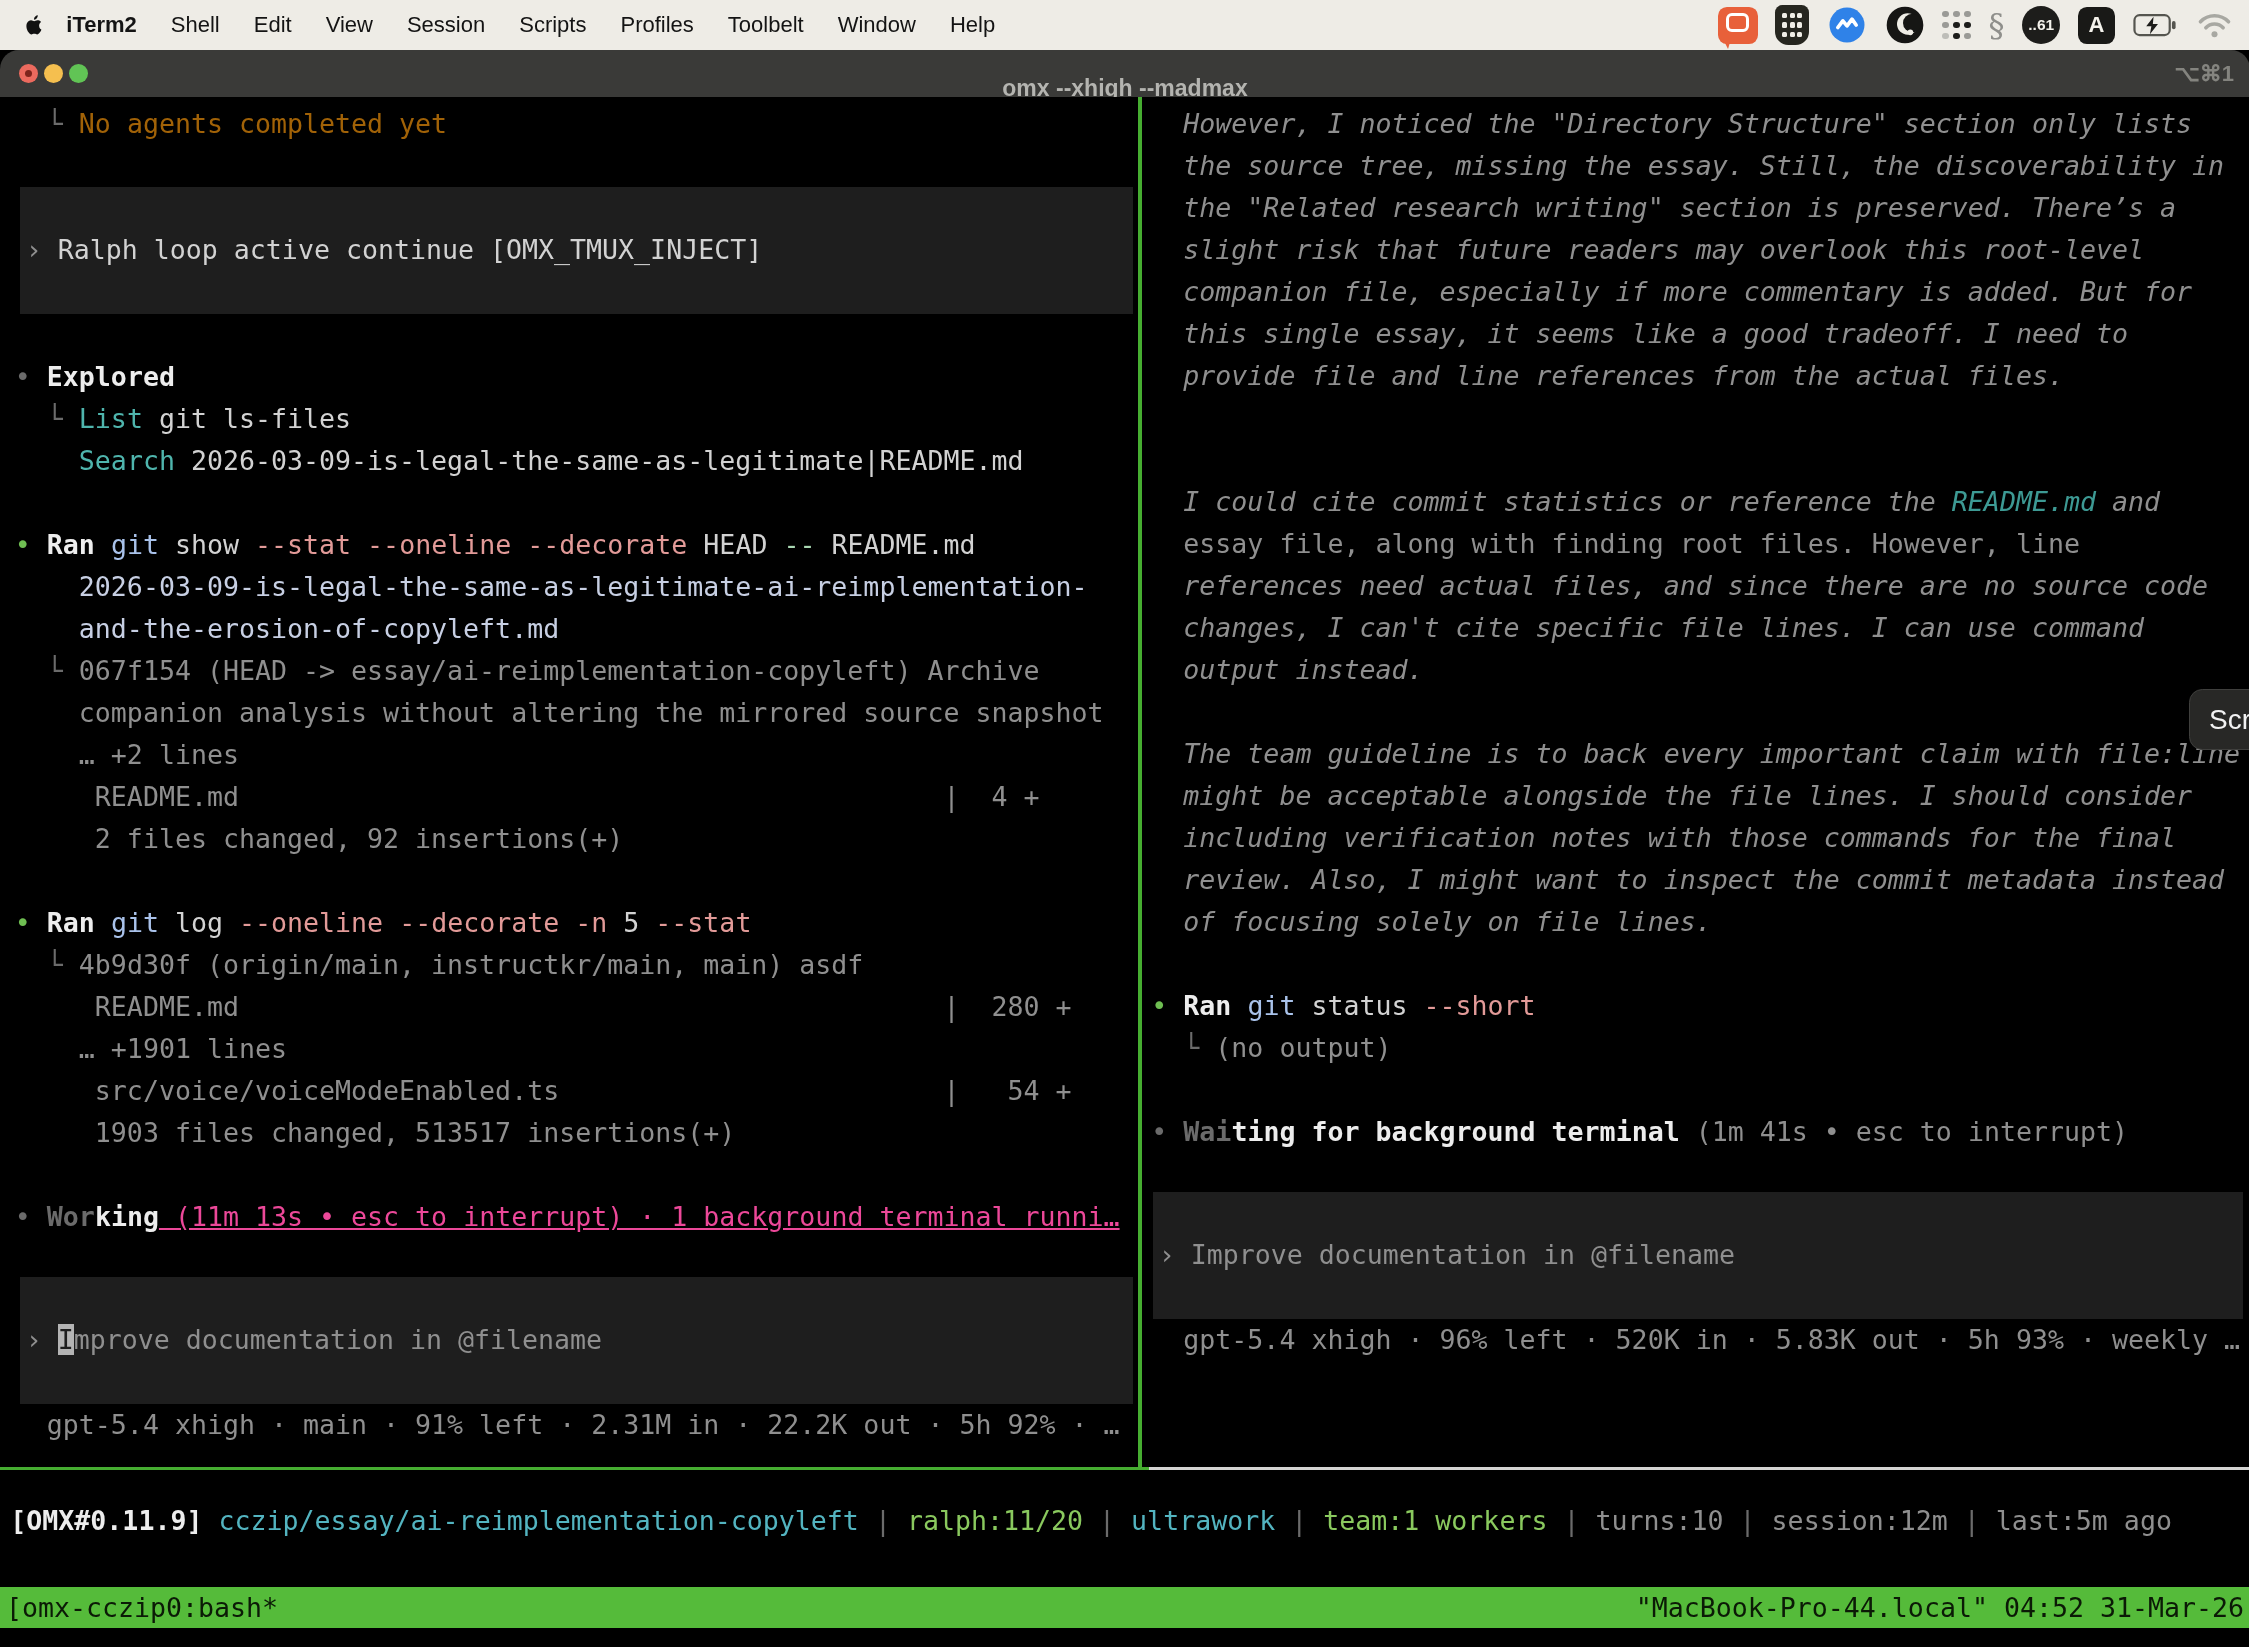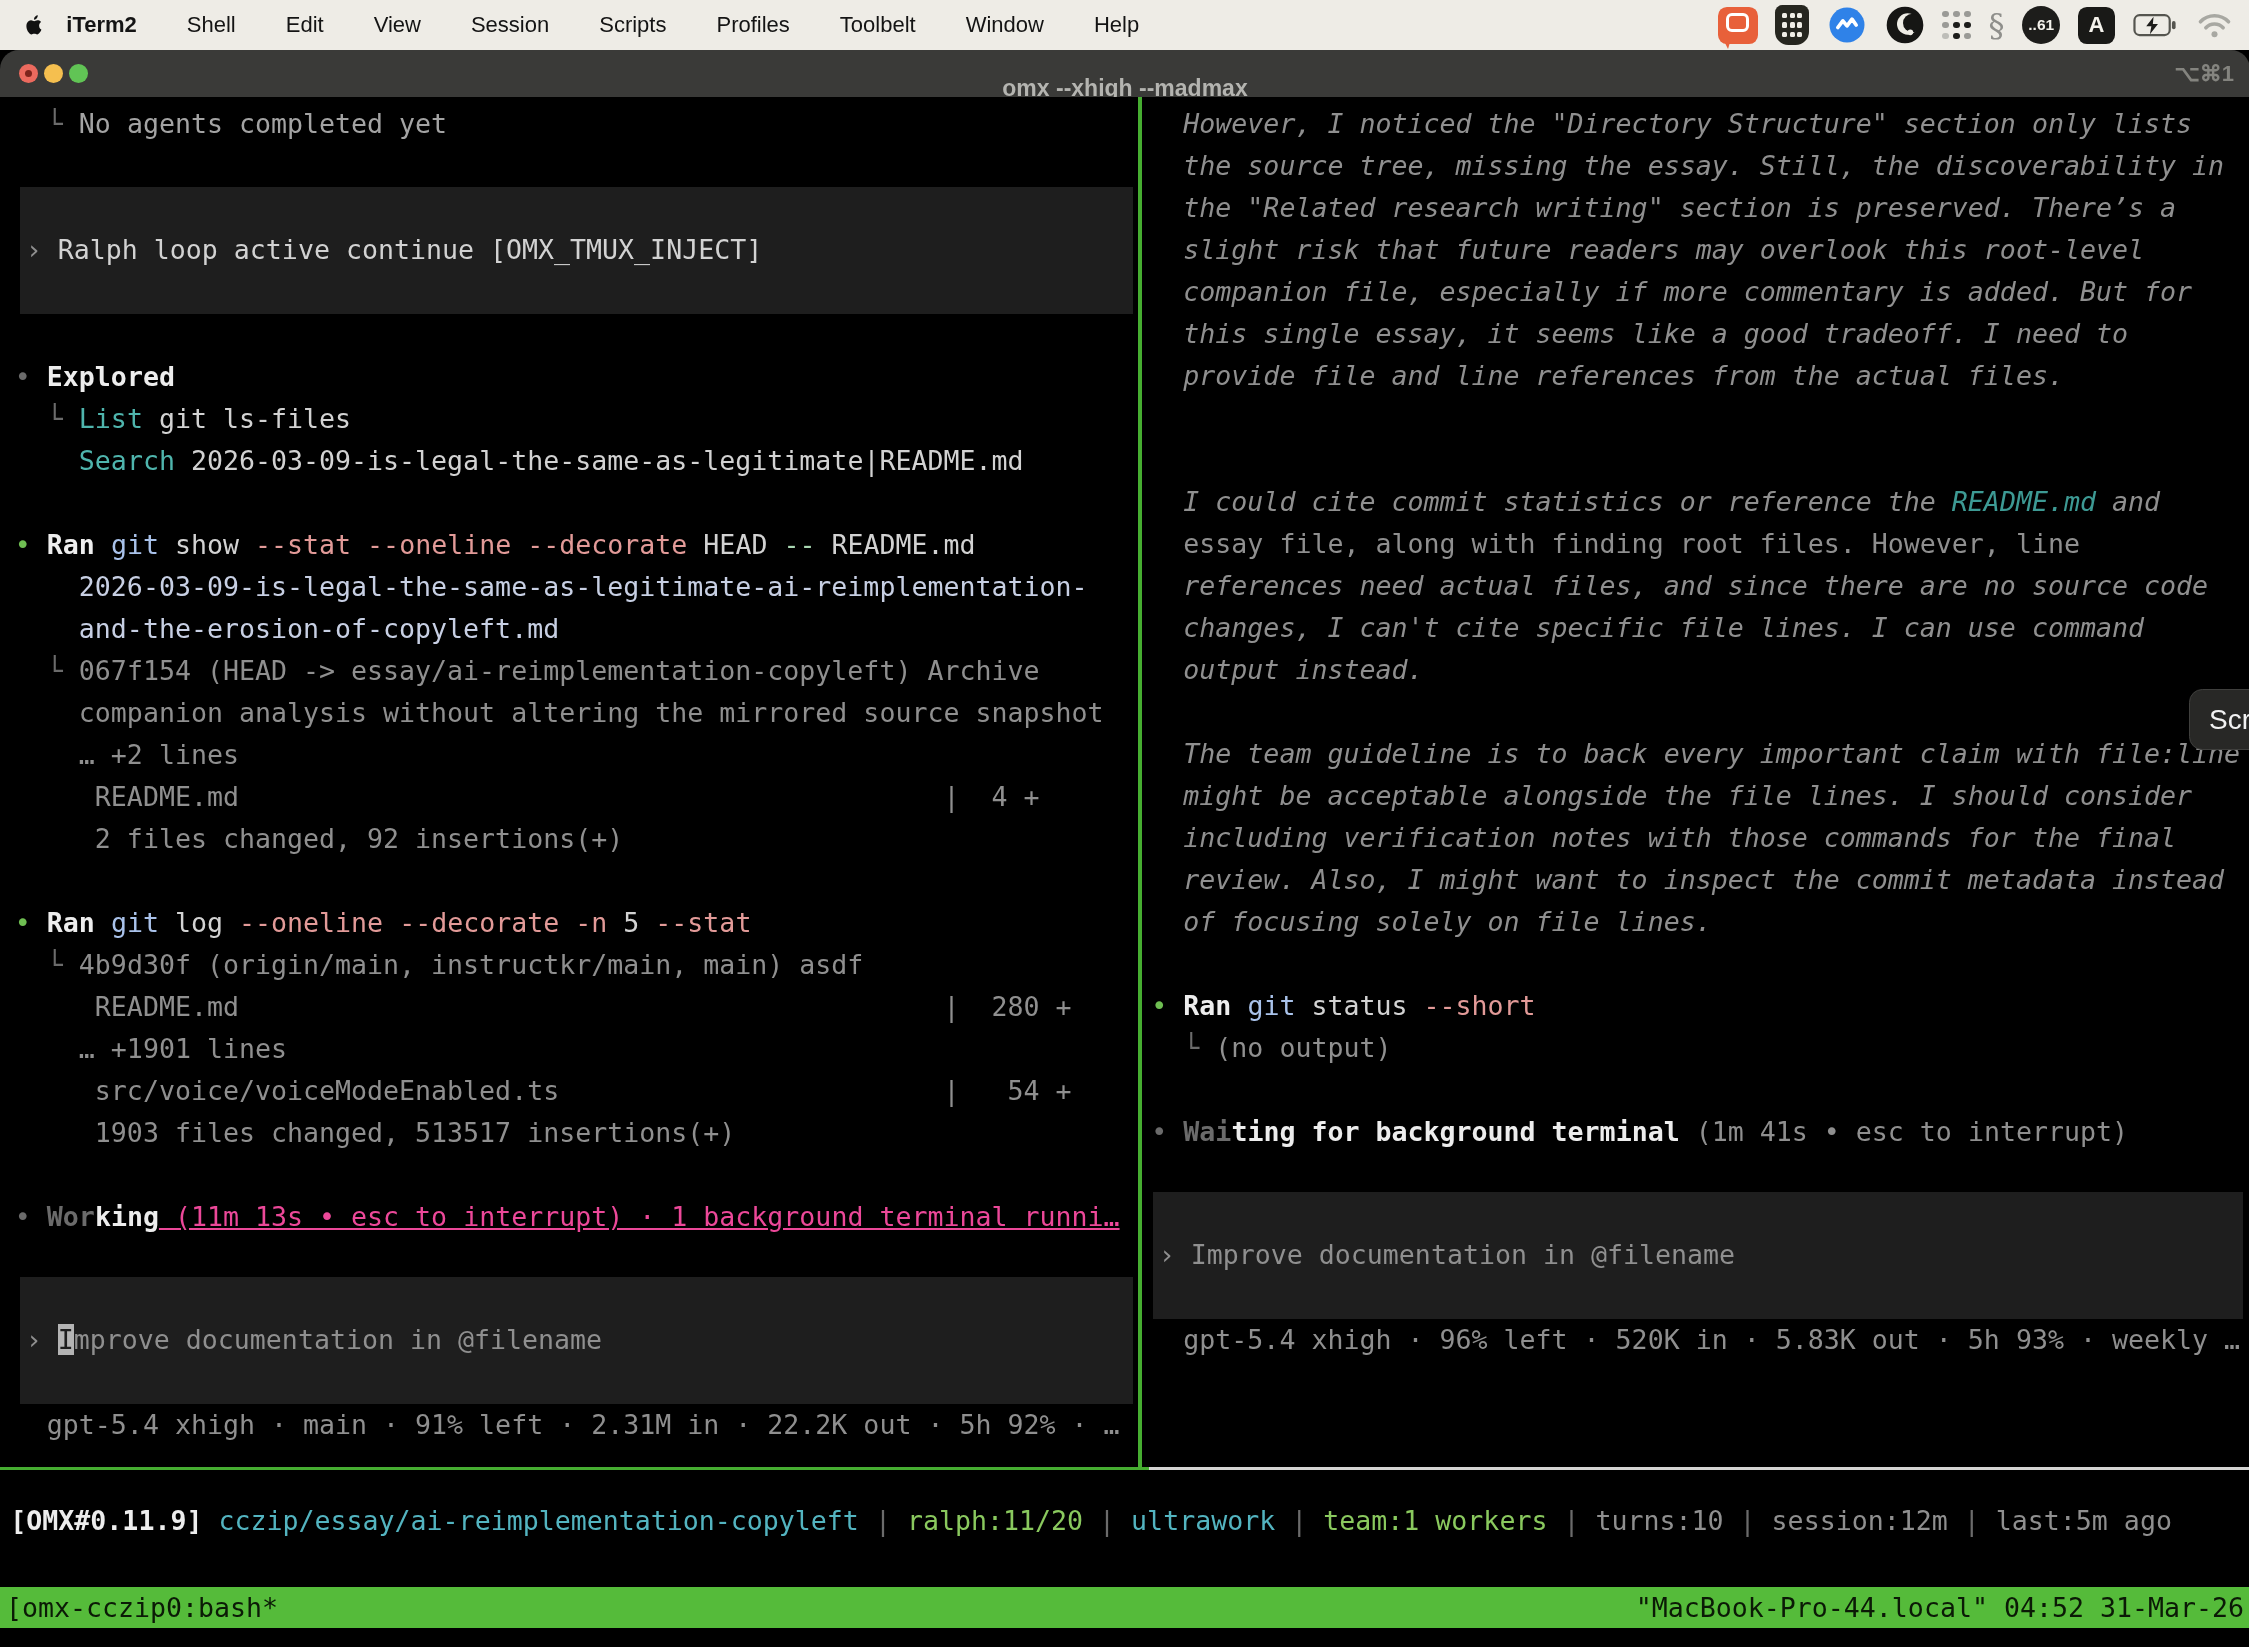--- a/index.html
+++ b/index.html
@@ -3,21 +3,21 @@
 <meta charset="utf-8">
 <style>
   html,body{margin:0;padding:0;background:#000;width:2250px;height:1648px;overflow:hidden;}
   *{box-sizing:border-box;}
   body{font-family:"DejaVu Sans Mono",monospace;}
 
   
   .menubar{position:absolute;top:0;left:0;width:2250px;height:50px;background:#eeece6;
     display:flex;align-items:center;padding:0 17.7px 0 22px;font-family:"Liberation Sans",sans-serif;}
   .apple{width:26.6px;height:29.5px;display:flex;align-items:center;margin-right:10.3px;}
-  .menu-items{display:flex;align-items:center;gap:16px;}
+  .menu-items{display:flex;align-items:center;gap:0;}
   .mitem{font-size:22px;color:#141414;padding:0 17px;white-space:nowrap;}
   .mitem.first{font-weight:bold;padding-left:7.4px;}
   .menu-status{margin-left:auto;display:flex;align-items:center;gap:17.7px;}
   .sicon{display:flex;align-items:center;justify-content:center;}
   .chat-icon{width:40px;height:37px;background:#e8603a;border-radius:8.9px;position:relative;}
   .chat-icon .inner{position:absolute;left:8px;top:6.6px;width:23.6px;height:19px;border:3.7px solid #fff;border-radius:5.9px;}
   .chat-icon .tail{position:absolute;left:5.9px;bottom:-5.9px;width:0;height:0;border-left:5.9px solid transparent;border-right:3px solid transparent;border-top:10.3px solid #e8603a;}
   .shield-icon{width:34px;height:40px;background:#26261f;border-radius:7.4px 7.4px 13.3px 13.3px;display:grid;grid-template-columns:repeat(3,1fr);place-items:center;padding:5.9px;}
   .shield-icon i{width:5.2px;height:5.2px;background:#efede6;border-radius:1.5px;}
   .dots-icon{display:grid;grid-template-columns:repeat(3,1fr);gap:4.4px;}
@@ -153,21 +153,21 @@
   <div class="titlebar">
     <span class="tl red"></span>
     <span class="tl yellow"></span>
     <span class="tl green"></span>
     <div class="wtitle">omx --xhigh --madmax</div>
     <div class="wshortcut">⌥⌘1</div>
   </div>
 
   <div class="content">
     <div class="pane pane-left" id="pane-left">
-        <div class="tline"><span style="color: rgb(107, 107, 107);">  └ </span><span style="color: #a3a3a3;">No agents completed yet</span></div>
+        <div class="tline"><span style="color: rgb(107, 107, 107);">  └ </span><span style="color: #a16207;">No agents completed yet</span></div>
         <div class="tline">&nbsp;</div>
         <div class="inputbox">
           <div class="tline"><span style="color: rgb(143, 143, 143);">› </span><span style="color: rgb(210, 210, 210);">Ralph loop active continue [OMX_TMUX_INJECT]</span></div>
         </div>
         <div class="tline">&nbsp;</div>
         <div class="tline"><span style="color: rgb(107, 107, 107);">• </span><span style="color: rgb(237, 237, 237); font-weight: bold;">Explored</span></div>
         <div class="tline"><span style="color: rgb(107, 107, 107);">  └ </span><span style="color: rgb(79, 181, 173);">List</span><span style="color: rgb(210, 210, 210);"> git ls-files</span></div>
         <div class="tline"><span style="color: rgb(210, 210, 210);">    </span><span style="color: rgb(79, 181, 173);">Search</span><span style="color: rgb(210, 210, 210);"> 2026-03-09-is-legal-the-same-as-legitimate|README.md</span></div>
         <div class="tline">&nbsp;</div>
         <div class="tline"><span style="color: rgb(111, 190, 82);">• </span><span style="color: rgb(237, 237, 237); font-weight: bold;">Ran</span><span style="color: rgb(210, 210, 210);"> </span><span style="color: rgb(169, 194, 234);">git</span><span style="color: rgb(210, 210, 210);"> show </span><span style="color: rgb(226, 154, 152);">--stat</span><span style="color: rgb(210, 210, 210);"> </span><span style="color: rgb(226, 154, 152);">--oneline</span><span style="color: rgb(210, 210, 210);"> </span><span style="color: rgb(226, 154, 152);">--decorate</span><span style="color: rgb(210, 210, 210);"> HEAD </span><span style="color: rgb(169, 215, 178);">--</span><span style="color: rgb(210, 210, 210);"> README.md</span></div>

